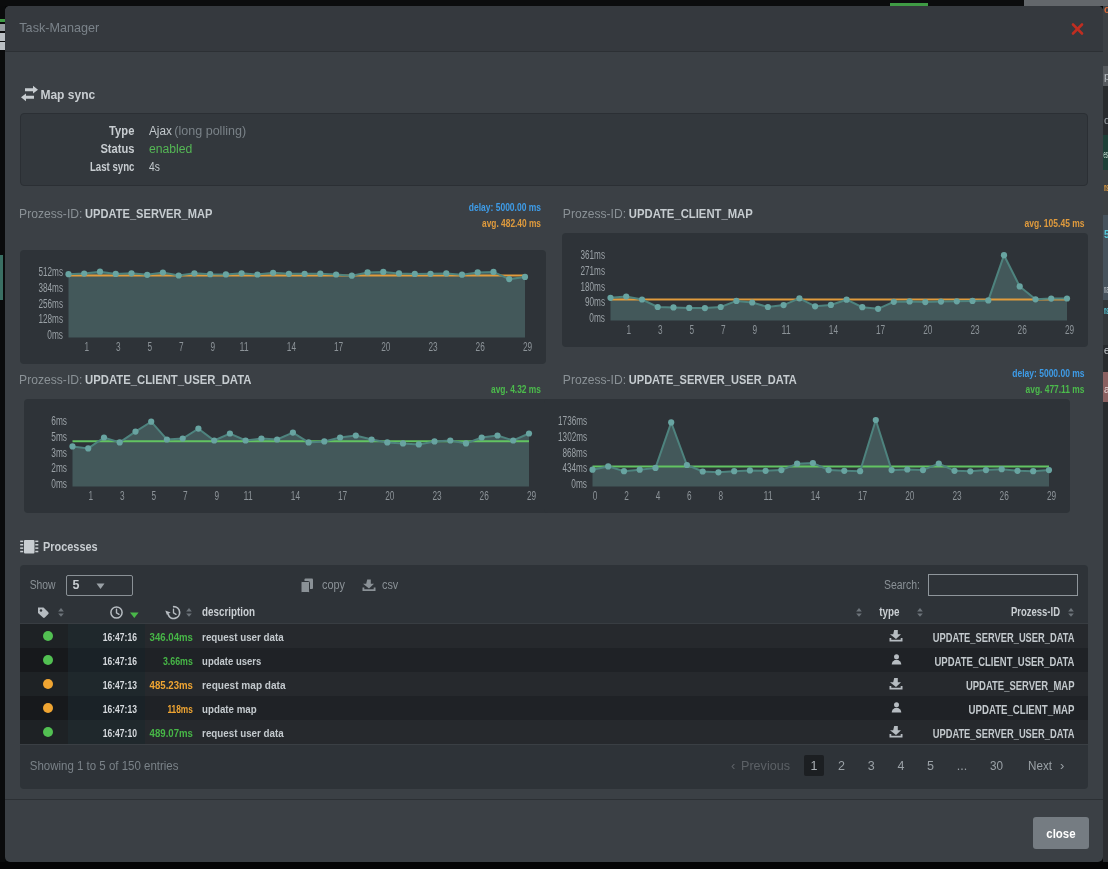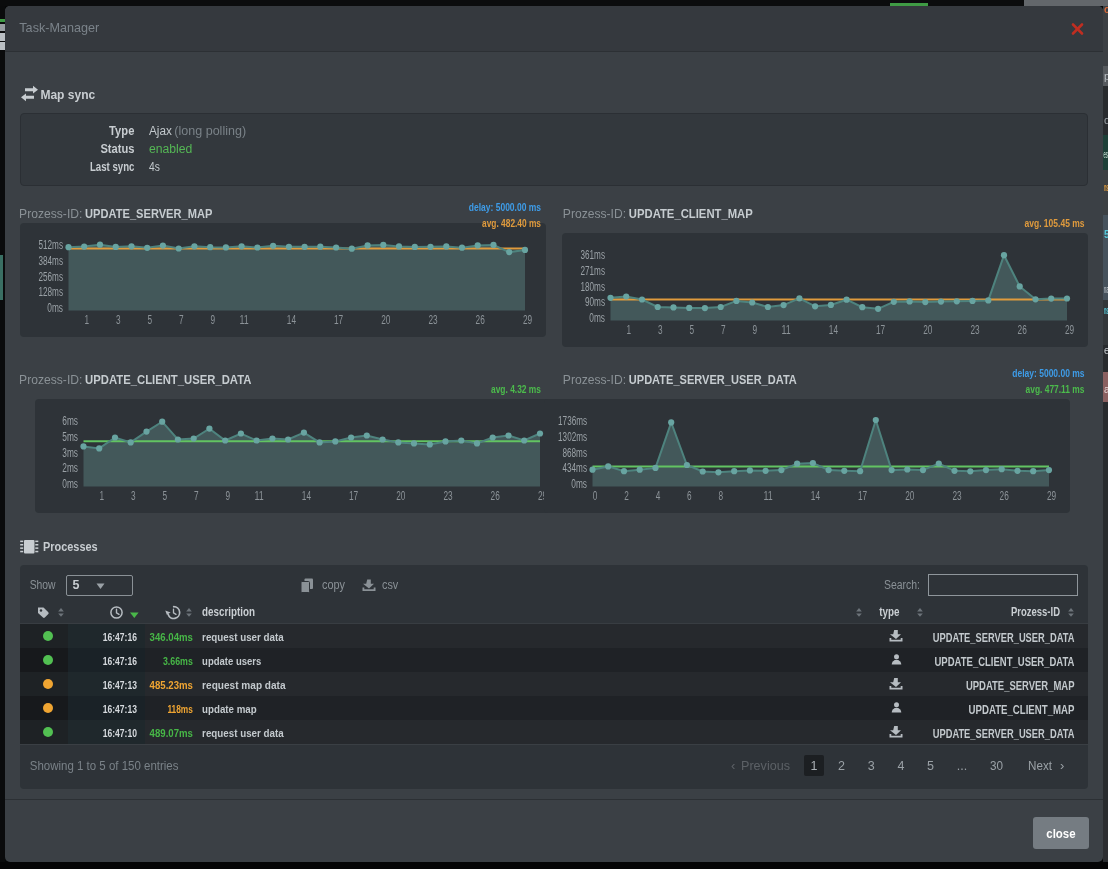--- a/index.html
+++ b/index.html
@@ -16,21 +16,21 @@
 <div class="abs" style="left:1103px;top:170px;width:5px;height:45px;background:#3c4043"></div>
 <div class="abs" style="left:1103px;top:215px;width:5px;height:85px;background:#46525c"></div>
 <div class="abs" style="left:1103px;top:300px;width:5px;height:45px;background:#33373a"></div>
 <div class="abs" style="left:1103px;top:372px;width:5px;height:30px;background:#8a6060"></div>
 <div class="abs" style="left:1103px;top:820px;width:5px;height:42px;background:#2c2e31"></div>
 <div class="abs" style="left:1103px;top:862px;width:5px;height:7px;background:#050506"></div>
 <div class="abs" style="left:0;top:862px;width:1103px;height:7px;background:#050506"></div>
 <div class="abs" style="left:5px;top:6px;width:1098px;height:856px;background:#3b4045;border-radius:5px"></div>
 <div class="abs" style="left:5px;top:6px;width:1098px;height:46px;background:#35393e;border-bottom:1px solid #2c3034;border-radius:5px 5px 0 0"></div>
 <div class="abs" style="left:20px;top:113px;width:1068px;height:73px;background:#33383d;border:1px solid #2b2f34;border-radius:4px"></div>
-<div class="abs" style="left:20px;top:223px;width:526px;height:114px">
+<div class="abs" style="left:20px;top:250px;width:526px;height:114px">
     <svg width="526" height="114" viewBox="0 0 526 114" style="position:absolute;left:0;top:0">
       <rect x="0" y="0" width="526" height="114" rx="4" fill="#2e3338"></rect>
       <text x="43" y="26" text-anchor="end" font-family="Liberation Sans, sans-serif" font-size="12" fill="#9aa1a6" textLength="24.5" lengthAdjust="spacingAndGlyphs">512ms</text>
       <text x="43" y="41.8" text-anchor="end" font-family="Liberation Sans, sans-serif" font-size="12" fill="#9aa1a6" textLength="24.5" lengthAdjust="spacingAndGlyphs">384ms</text>
       <text x="43" y="57.6" text-anchor="end" font-family="Liberation Sans, sans-serif" font-size="12" fill="#9aa1a6" textLength="24.5" lengthAdjust="spacingAndGlyphs">256ms</text>
       <text x="43" y="73.4" text-anchor="end" font-family="Liberation Sans, sans-serif" font-size="12" fill="#9aa1a6" textLength="24.5" lengthAdjust="spacingAndGlyphs">128ms</text>
       <text x="43" y="89.2" text-anchor="end" font-family="Liberation Sans, sans-serif" font-size="12" fill="#9aa1a6" textLength="15.7" lengthAdjust="spacingAndGlyphs">0ms</text>
       <path d="M 48.5 87.5 L 48.5 24.2 L 64.2 23.6 L 80.0 21.7 L 95.7 23.9 L 111.5 23.3 L 127.2 24.8 L 142.9 22.6 L 158.7 25.5 L 174.4 23.3 L 190.2 24.2 L 205.9 24.4 L 221.6 23.3 L 237.4 24.5 L 253.1 22.8 L 268.9 23.8 L 284.6 23.8 L 300.3 23.7 L 316.1 24.5 L 331.8 25.7 L 347.6 22.4 L 363.3 21.9 L 379.0 23.4 L 394.8 23.9 L 410.5 23.8 L 426.3 23.4 L 442.0 24.7 L 457.7 22.4 L 473.5 21.9 L 489.2 29.1 L 505.0 26.9 L 505.0 87.5 Z" fill="#43585a"></path>
       <line x1="48.5" y1="25.4" x2="505.0" y2="25.4" stroke="#e09b3d" stroke-width="2"></line>
       <path d="M 48.5 24.2 L 64.2 23.6 L 80.0 21.7 L 95.7 23.9 L 111.5 23.3 L 127.2 24.8 L 142.9 22.6 L 158.7 25.5 L 174.4 23.3 L 190.2 24.2 L 205.9 24.4 L 221.6 23.3 L 237.4 24.5 L 253.1 22.8 L 268.9 23.8 L 284.6 23.8 L 300.3 23.7 L 316.1 24.5 L 331.8 25.7 L 347.6 22.4 L 363.3 21.9 L 379.0 23.4 L 394.8 23.9 L 410.5 23.8 L 426.3 23.4 L 442.0 24.7 L 457.7 22.4 L 473.5 21.9 L 489.2 29.1 L 505.0 26.9" fill="none" stroke="#4e837e" stroke-width="2"></path>
@@ -126,21 +126,21 @@
       <text x="192.7" y="101" text-anchor="middle" font-family="Liberation Sans, sans-serif" font-size="12" fill="#8c9398" textLength="4.6" lengthAdjust="spacingAndGlyphs">9</text>
       <text x="224.1" y="101" text-anchor="middle" font-family="Liberation Sans, sans-serif" font-size="12" fill="#8c9398" textLength="9.2" lengthAdjust="spacingAndGlyphs">11</text>
       <text x="271.4" y="101" text-anchor="middle" font-family="Liberation Sans, sans-serif" font-size="12" fill="#8c9398" textLength="9.2" lengthAdjust="spacingAndGlyphs">14</text>
       <text x="318.6" y="101" text-anchor="middle" font-family="Liberation Sans, sans-serif" font-size="12" fill="#8c9398" textLength="9.2" lengthAdjust="spacingAndGlyphs">17</text>
       <text x="365.8" y="101" text-anchor="middle" font-family="Liberation Sans, sans-serif" font-size="12" fill="#8c9398" textLength="9.2" lengthAdjust="spacingAndGlyphs">20</text>
       <text x="413.0" y="101" text-anchor="middle" font-family="Liberation Sans, sans-serif" font-size="12" fill="#8c9398" textLength="9.2" lengthAdjust="spacingAndGlyphs">23</text>
       <text x="460.2" y="101" text-anchor="middle" font-family="Liberation Sans, sans-serif" font-size="12" fill="#8c9398" textLength="9.2" lengthAdjust="spacingAndGlyphs">26</text>
       <text x="507.5" y="101" text-anchor="middle" font-family="Liberation Sans, sans-serif" font-size="12" fill="#8c9398" textLength="9.2" lengthAdjust="spacingAndGlyphs">29</text>
     </svg>
   </div>
-<div class="abs" style="left:35px;top:399px;width:526px;height:114px">
+<div class="abs" style="left:24px;top:399px;width:526px;height:114px">
     <svg width="526" height="114" viewBox="0 0 526 114" style="position:absolute;left:0;top:0">
       <rect x="0" y="0" width="526" height="114" rx="4" fill="#2e3338"></rect>
       <text x="43" y="26" text-anchor="end" font-family="Liberation Sans, sans-serif" font-size="12" fill="#9aa1a6" textLength="15.7" lengthAdjust="spacingAndGlyphs">6ms</text>
       <text x="43" y="41.8" text-anchor="end" font-family="Liberation Sans, sans-serif" font-size="12" fill="#9aa1a6" textLength="15.7" lengthAdjust="spacingAndGlyphs">5ms</text>
       <text x="43" y="57.6" text-anchor="end" font-family="Liberation Sans, sans-serif" font-size="12" fill="#9aa1a6" textLength="15.7" lengthAdjust="spacingAndGlyphs">3ms</text>
       <text x="43" y="73.4" text-anchor="end" font-family="Liberation Sans, sans-serif" font-size="12" fill="#9aa1a6" textLength="15.7" lengthAdjust="spacingAndGlyphs">2ms</text>
       <text x="43" y="89.2" text-anchor="end" font-family="Liberation Sans, sans-serif" font-size="12" fill="#9aa1a6" textLength="15.7" lengthAdjust="spacingAndGlyphs">0ms</text>
       <path d="M 48.5 87.5 L 48.5 47.4 L 64.2 49.4 L 80.0 38.5 L 95.7 43.4 L 111.5 32.6 L 127.2 22.7 L 142.9 40.5 L 158.7 39.5 L 174.4 29.6 L 190.2 41.5 L 205.9 34.5 L 221.6 41.5 L 237.4 39.5 L 253.1 40.5 L 268.9 33.6 L 284.6 43.4 L 300.3 42.4 L 316.1 38.5 L 331.8 36.5 L 347.6 40.5 L 363.3 43.4 L 379.0 44.4 L 394.8 45.4 L 410.5 42.4 L 426.3 41.5 L 442.0 44.4 L 457.7 38.5 L 473.5 36.5 L 489.2 41.5 L 505.0 34.5 L 505.0 87.5 Z" fill="#43585a"></path>
       <line x1="48.5" y1="42.2" x2="505.0" y2="42.2" stroke="#62c462" stroke-width="2"></line>
       <path d="M 48.5 47.4 L 64.2 49.4 L 80.0 38.5 L 95.7 43.4 L 111.5 32.6 L 127.2 22.7 L 142.9 40.5 L 158.7 39.5 L 174.4 29.6 L 190.2 41.5 L 205.9 34.5 L 221.6 41.5 L 237.4 39.5 L 253.1 40.5 L 268.9 33.6 L 284.6 43.4 L 300.3 42.4 L 316.1 38.5 L 331.8 36.5 L 347.6 40.5 L 363.3 43.4 L 379.0 44.4 L 394.8 45.4 L 410.5 42.4 L 426.3 41.5 L 442.0 44.4 L 457.7 38.5 L 473.5 36.5 L 489.2 41.5 L 505.0 34.5" fill="none" stroke="#4e837e" stroke-width="2"></path>

